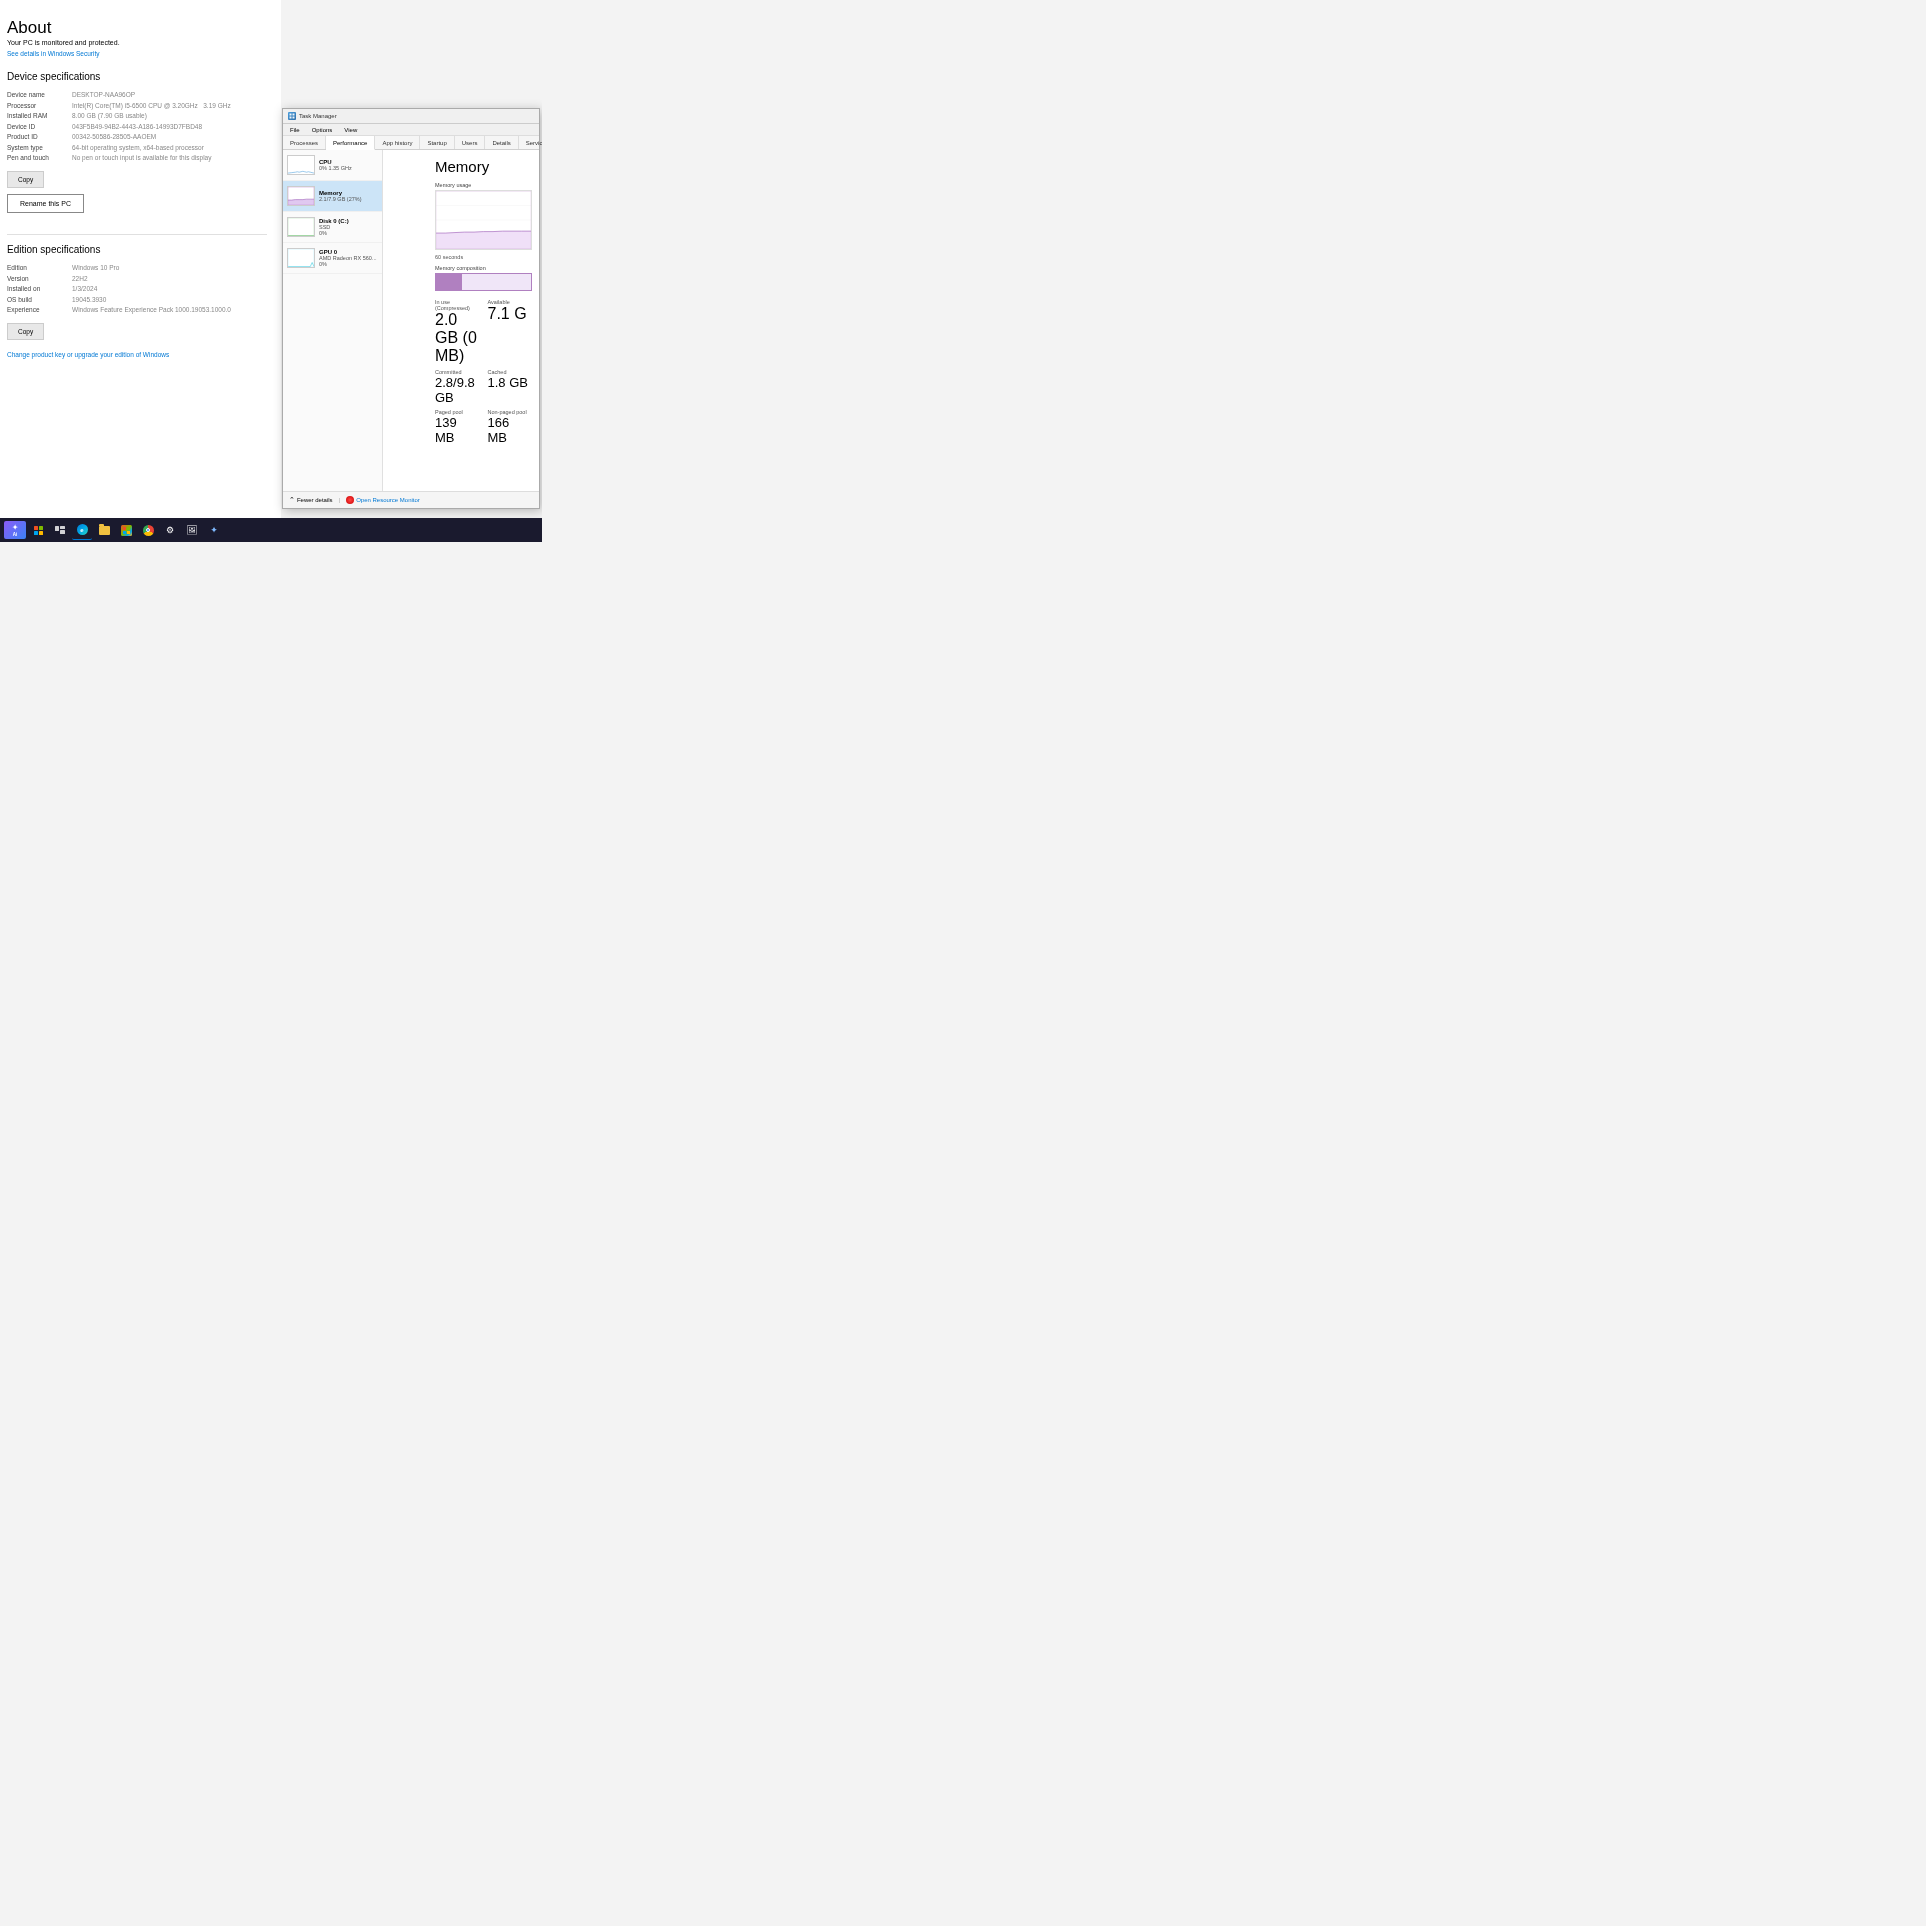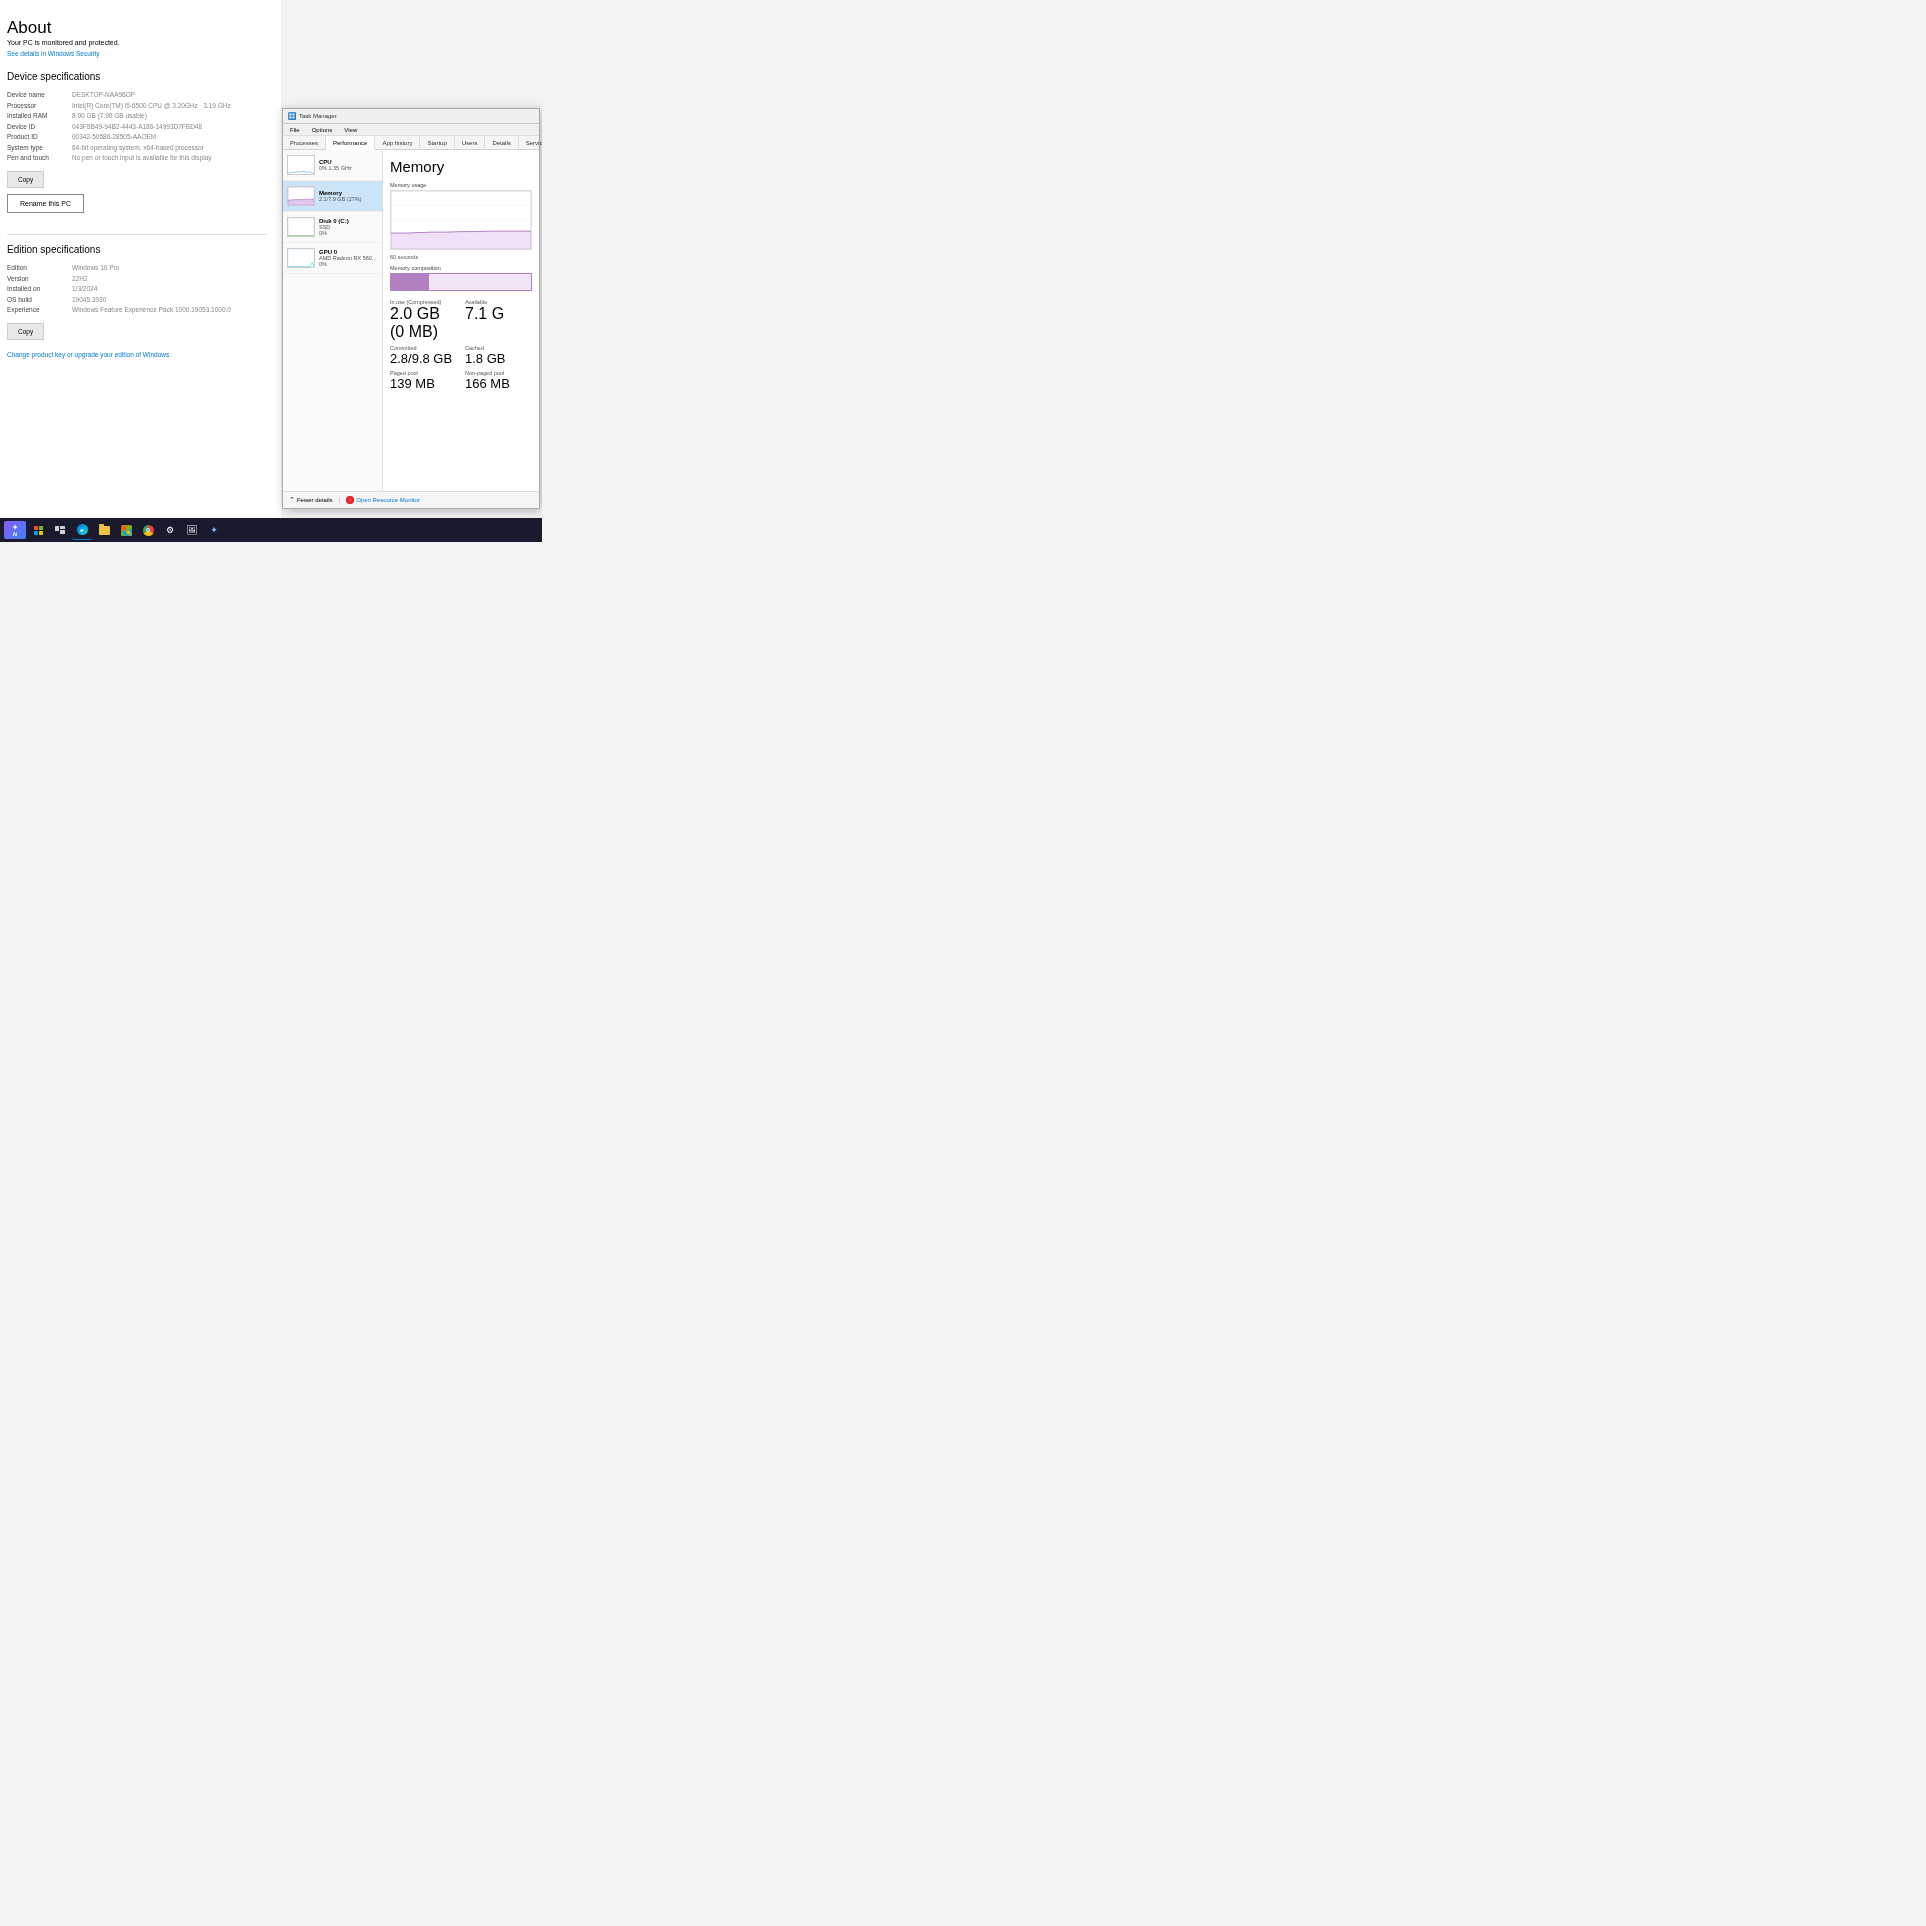--- a/index.html
+++ b/index.html
@@ -181,20 +181,21 @@
       background: white;
       border-bottom: 1px solid white;
       margin-bottom: -1px;
       font-weight: 500;
       color: #000;
     }
 
     .tm-body {
       display: flex;
       height: 341px;
+      gap: 45px;
     }
 
     
     .tm-sidebar {
       width: 100px;
       background: #fafafa;
       border-right: 0.5px solid #e0e0e0;
       overflow-y: auto;
     }
 

